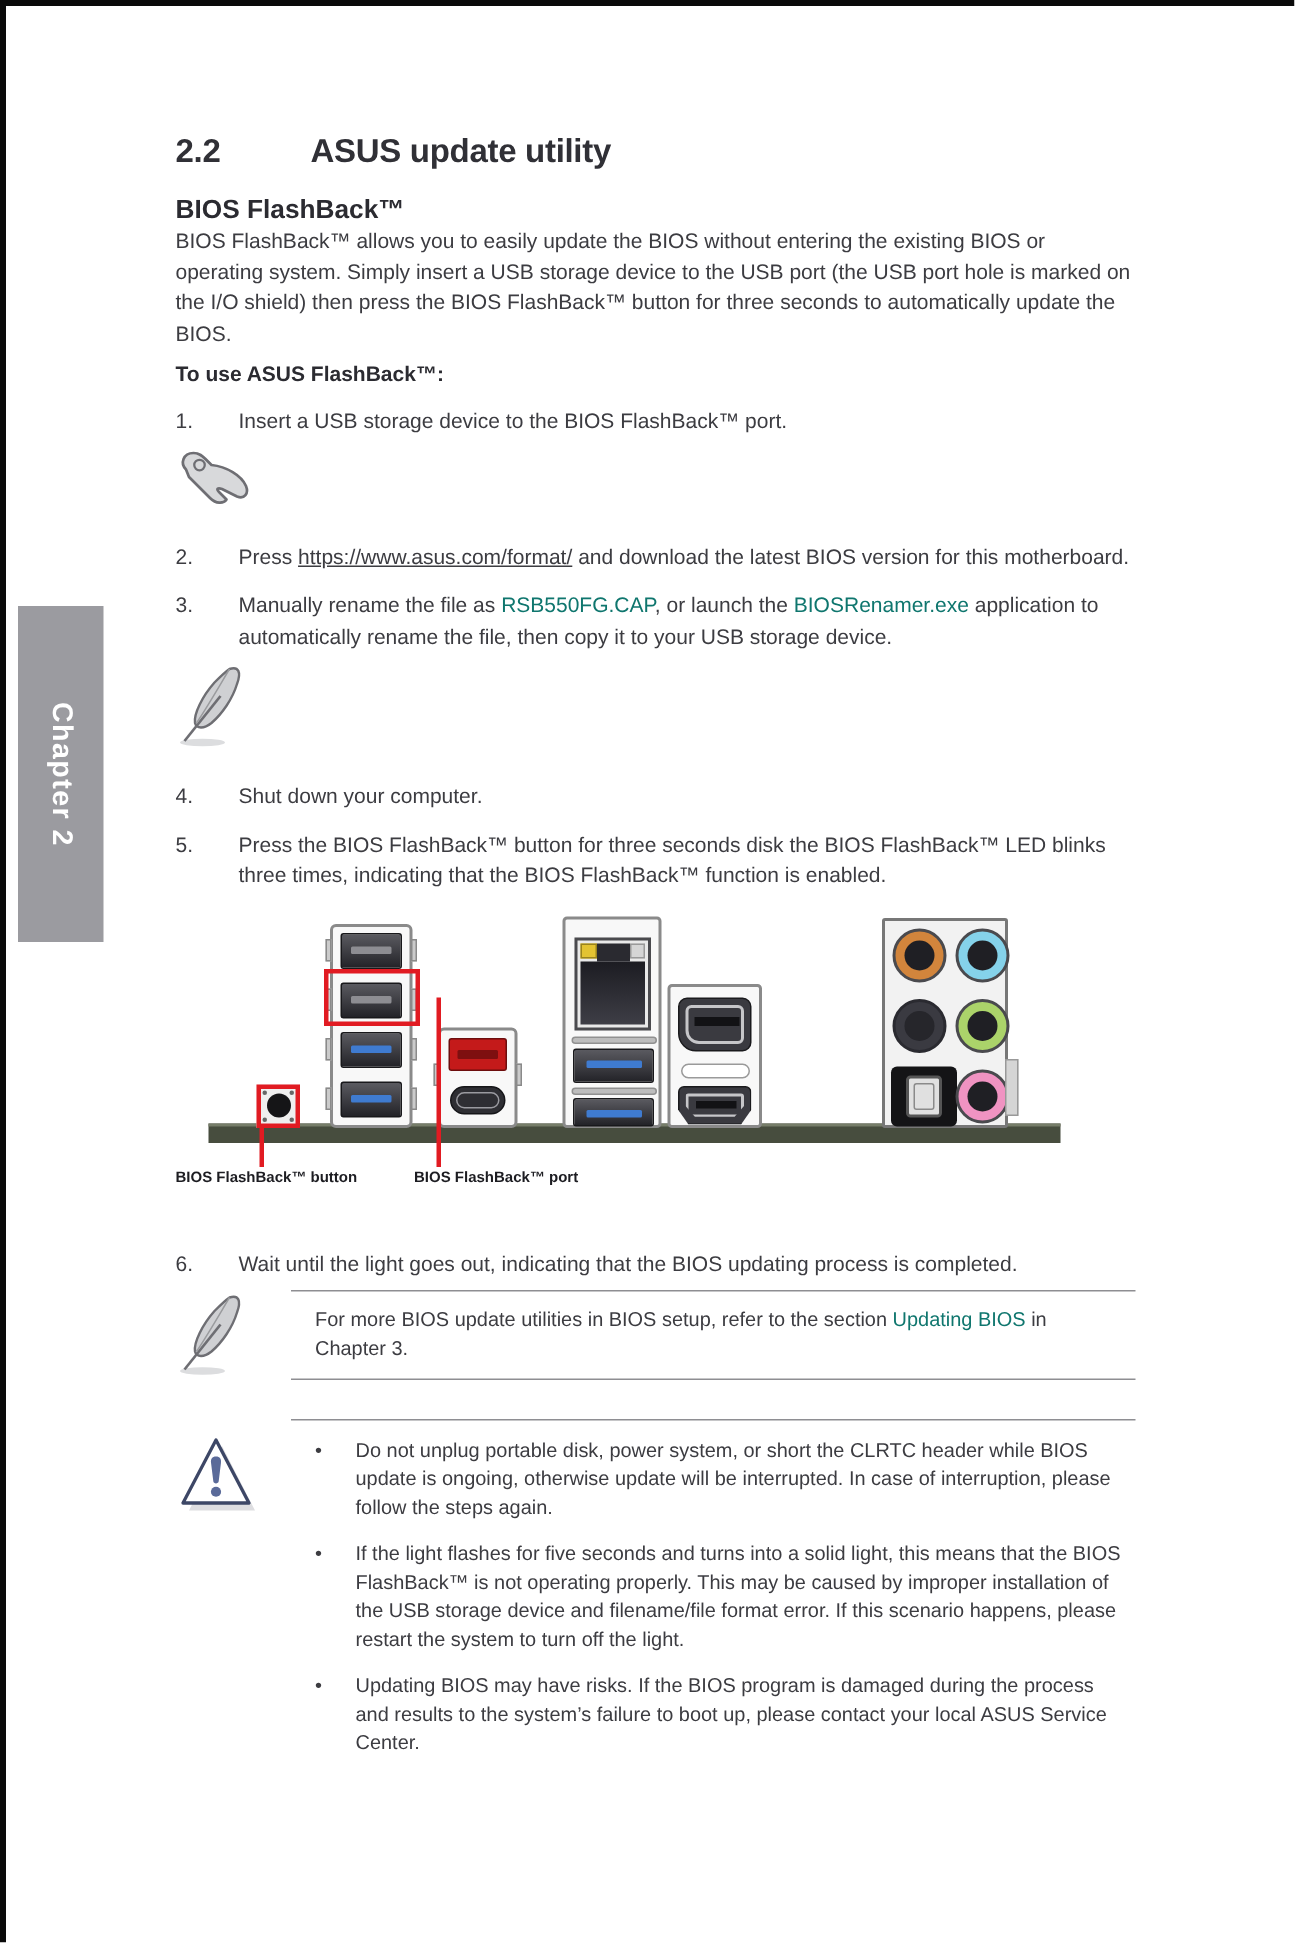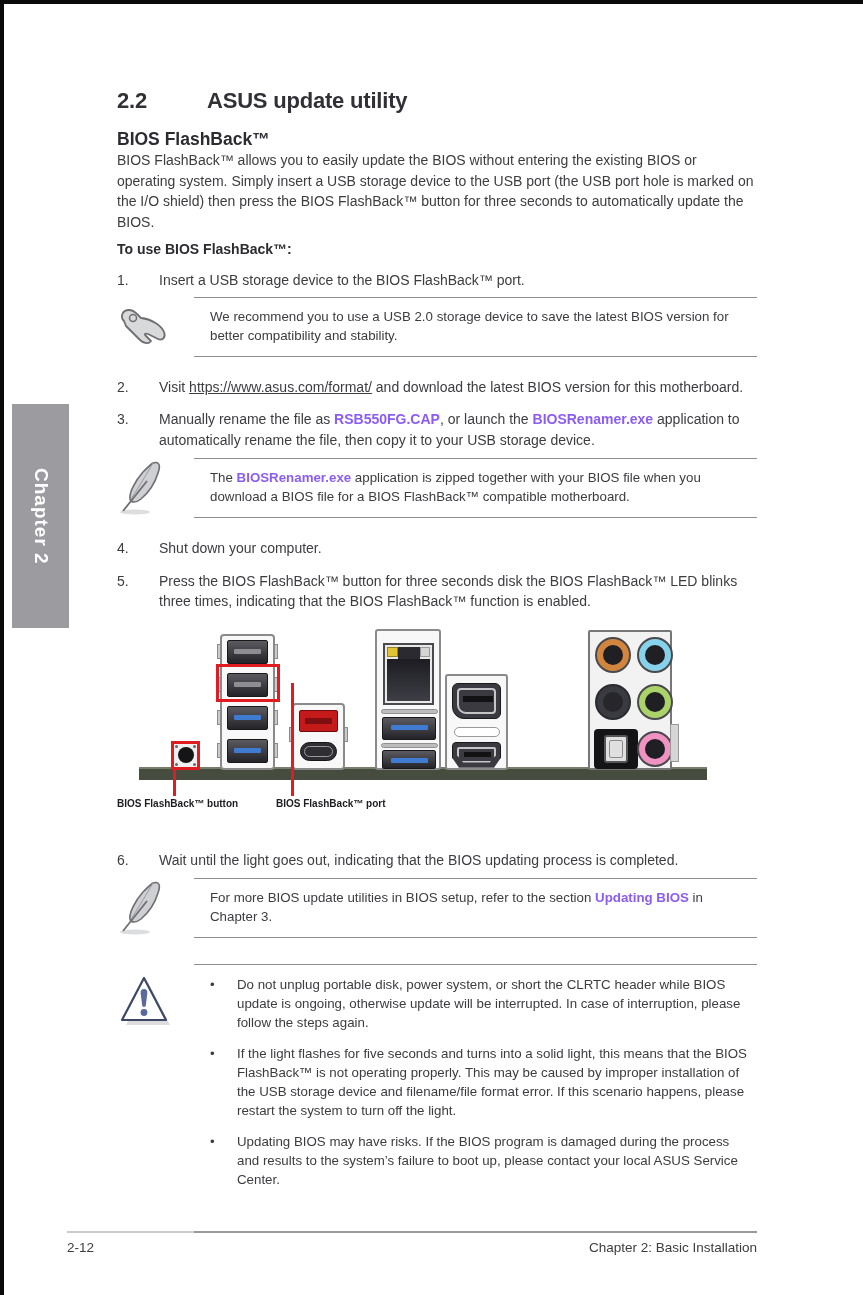--- a/index.html
+++ b/index.html
@@ -28,21 +28,21 @@
   .heading-row { display:flex; font-size:22px; font-weight:bold; color:#303036; letter-spacing:-0.2px; }
   .heading-num { width:90px; flex-shrink:0; }
   .subtitle { margin-top:15px; font-size:17.5px; font-weight:bold; color:#2b2b31; }
   .intro { font-size:14px; line-height:20.5px; }
   .procedure { margin-top:9px; font-size:14px; font-weight:bold; color:#2b2b31; }
 
   .step { display:flex; font-size:14px; line-height:20.5px; }
   .step-num { width:42px; flex-shrink:0; }
   .step-body { flex:1; }
   .mt13{margin-top:13px;} .mt20{margin-top:20px;} .mt12{margin-top:12px;} .mt26{margin-top:26px;}
-  .b { font-weight:bold; color:#8b5cf6; }
+  .b { font-weight:normal; color:#0f766e; }
   a.doc-link { color:#3c3c41; text-decoration:underline; cursor:pointer; }
 
   
   .note { display:flex; margin-top:6px; }
   .note.mt8{margin-top:8px;} .note.mt26{margin-top:26px;}
   .note-icon { width:77px; flex-shrink:0; display:flex; align-items:center; justify-content:flex-start; }
   .note-icon.top { align-items:flex-start; padding-top:8px; }
   .note-box {
     flex:1; border-top:1.5px solid #8e8e92; border-bottom:1.5px solid #8e8e92;
     padding:9px 10px 11px 16px; font-size:13.3px; line-height:19px; color:#3c3c41;
@@ -150,57 +150,55 @@
 
     <div class="heading-row">
       <span class="heading-num">2.2</span>
       <span>ASUS update utility</span>
     </div>
 
     <div class="subtitle">BIOS FlashBack™</div>
 
     <p class="intro">BIOS FlashBack™ allows you to easily update the BIOS without entering the existing BIOS or operating system. Simply insert a USB storage device to the USB port (the USB port hole is marked on the I/O shield) then press the BIOS FlashBack™ button for three seconds to automatically update the BIOS.</p>
 
-    <div class="procedure">To use BIOS FlashBack™:</div>
+    <div class="procedure">To use ASUS FlashBack™:</div>
 
     <div class="step mt13">
       <span class="step-num">1.</span>
       <span class="step-body">Insert a USB storage device to the BIOS FlashBack™ port.</span>
     </div>
 
     <div class="note">
       <div class="note-icon">
         <svg width="54" height="44" viewBox="0 0 54 44">
           <path d="M7 16 C3 12 5 5 12 5 C16 5 18 7 20 9 L24 13 C34 14 44 20 47 27 C49 32 46 36 41 34 L31 29 C28 28 27 29 29 31 L34 36 C32 39 27 39 23 35 L9 21 Z" fill="#d8d9db" stroke="#6e6e73" stroke-width="1.8" stroke-linejoin="round"></path>
           <circle cx="16" cy="13" r="3.5" fill="none" stroke="#6e6e73" stroke-width="1.5"></circle>
         </svg>
       </div>
-      <div class="note-box">We recommend you to use a USB 2.0 storage device to save the latest BIOS version for better compatibility and stability.</div>
     </div>
 
     <div class="step mt20">
       <span class="step-num">2.</span>
-      <span class="step-body"><span>Visit </span><a class="doc-link">https://www.asus.com/format/</a><span> and download the latest BIOS version for this motherboard.</span></span>
+      <span class="step-body"><span>Press </span><a class="doc-link">https://www.asus.com/format/</a><span> and download the latest BIOS version for this motherboard.</span></span>
     </div>
 
     <div class="step mt12">
       <span class="step-num">3.</span>
       <span class="step-body"><span>Manually rename the file as </span><span class="b">RSB550FG.CAP</span><span>, or launch the </span><span class="b">BIOSRenamer.exe</span><span> application to automatically rename the file, then copy it to your USB storage device.</span></span>
     </div>
 
     <div class="note mt8">
       <div class="note-icon">
         <svg width="44" height="58" viewBox="0 0 44 58">
           <ellipse cx="18" cy="53" rx="15" ry="2.5" fill="#dcdddf"></ellipse>
           <path d="M36 4 C42 2 44 6 41 14 C38 24 31 34 24 40 C19 44 14 44 13 40 C12 34 18 22 26 13 C30 9 33 6 36 4 Z" fill="#cfd0d3" stroke="#6e6e73" stroke-width="1.6"></path>
           <path d="M6 52 L30 22" stroke="#6e6e73" stroke-width="1.8" fill="none"></path>
           <path d="M36 4 C30 14 22 28 14 40" stroke="#9a9b9e" stroke-width="1" fill="none"></path>
         </svg>
       </div>
-      <div class="note-box"><span>The </span><span class="b">BIOSRenamer.exe</span><span> application is zipped together with your BIOS file when you download a BIOS file for a BIOS FlashBack™ compatible motherboard.</span></div>
     </div>
 
     <div class="step mt20">
       <span class="step-num">4.</span>
       <span class="step-body">Shut down your computer.</span>
     </div>
 
     <div class="step mt12">
       <span class="step-num">5.</span>
       <span class="step-body">Press the BIOS FlashBack™ button for three seconds disk the BIOS FlashBack™ LED blinks three times, indicating that the BIOS FlashBack™ function is enabled.</span>
@@ -347,24 +345,14 @@
         </div>
         <div class="bullet-row">
           <span class="bullet-glyph">•</span>
           <span>Updating BIOS may have risks. If the BIOS program is damaged during the process and results to the system’s failure to boot up, please contact your local ASUS Service Center.</span>
         </div>
       </div>
     </div>
 
   </div>
 
-  <div class="footer">
-    <div class="footer-rule">
-      <span class="lite"></span>
-        <span class="dark"></span>
-    </div>
-    <div class="footer-text">
-      <span>2-12</span>
-      <span>Chapter 2: Basic Installation</span>
-    </div>
-  </div>
 
 </div>
 
 </body></html>

